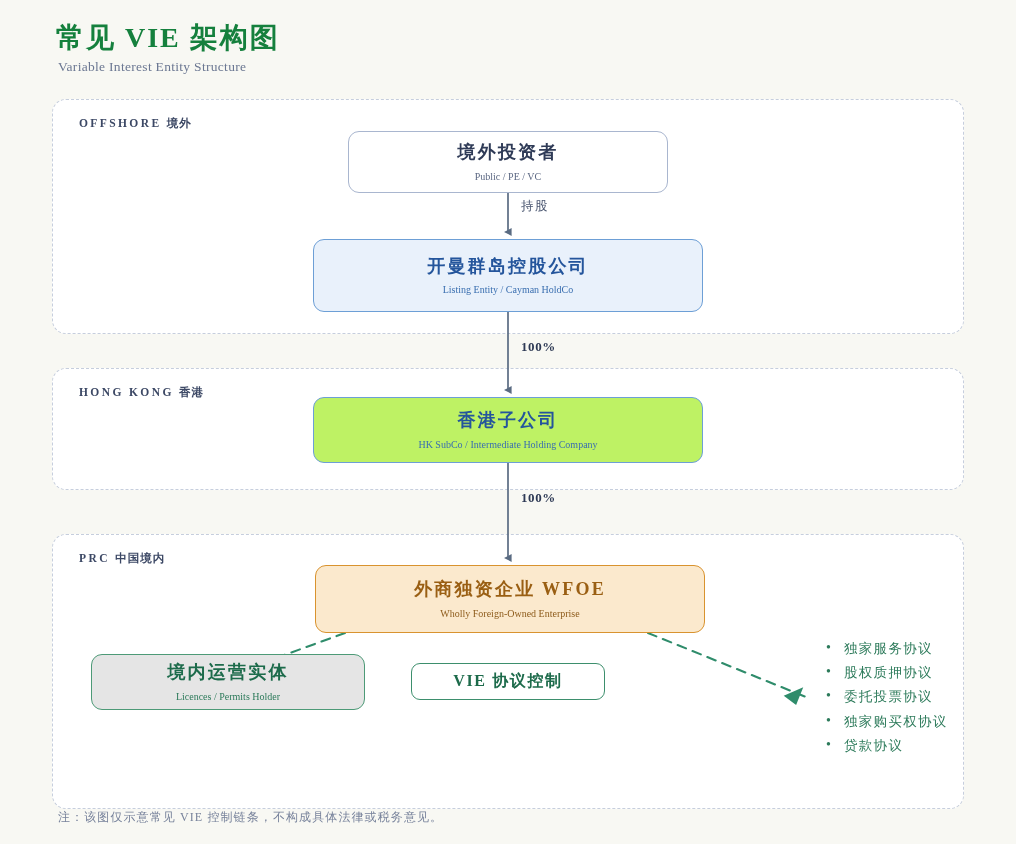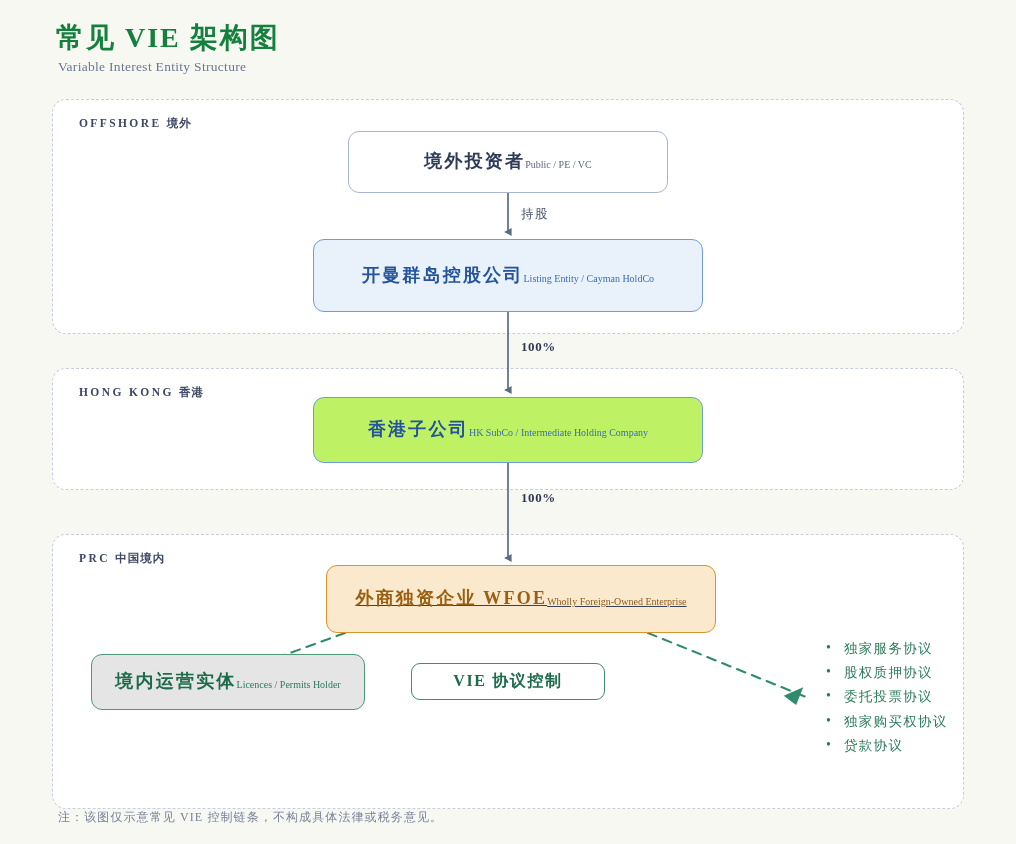--- a/index.html
+++ b/index.html
@@ -65,21 +65,21 @@
     white-space: nowrap;
   }
   .section-label .cn { letter-spacing: 1px; }
 
   
   .node {
     position: absolute;
     box-sizing: border-box;
     border-radius: 11px;
     display: flex;
-    flex-direction: row;
+    flex-direction: column;
     align-items: center;
     justify-content: center;
     text-align: left;
   }
   .node .title {
     font-size: 18px;
     font-weight: bold;
     letter-spacing: 2.2px;
     line-height: 1.3;
     white-space: nowrap;
@@ -109,24 +109,23 @@
   #node-hk {
     left: 313px; top: 397px; width: 390px; height: 66px;
     background: #bef264;
     border: 1.4px solid #6d9fd6;
   }
   #node-cayman .title, #node-hk .title { color: #24559c; }
   #node-cayman .sub,   #node-hk .sub   { color: #3a6fb0; }
 
   
   #node-wfoe {
-    left: 326px; top: 565px; width: 390px; height: 68px;
+    left: 315px; top: 565px; width: 390px; height: 68px;
     background: #fbe9cd;
     border: 1.5px solid #d9932f;
-    text-decoration: underline;
   }
   #node-wfoe .title { color: #9a5f13; }
   #node-wfoe .sub   { color: #8e5c1c; }
 
   
   #node-domestic {
     left: 91px; top: 654px; width: 274px; height: 56px;
     background: #e5e5e5;
     border: 1.4px solid #4d9a77;
   }
@@ -189,21 +188,21 @@
     color: #4a5670;
     letter-spacing: 1.4px;
     white-space: nowrap;
   }
   .edge-label.pct {
     font-size: 13px;
     font-weight: bold;
     color: #2e3a55;
     letter-spacing: 0.6px;
   }
-  #label-holding { left: 521px; top: 206px; }
+  #label-holding { left: 521px; top: 198px; }
   #label-pct-1   { left: 521px; top: 339px; }
   #label-pct-2   { left: 521px; top: 490px; }
 
   
   #footnote {
     position: absolute;
     left: 58px;
     top: 809px;
     font-size: 12px;
     color: #77829b;

